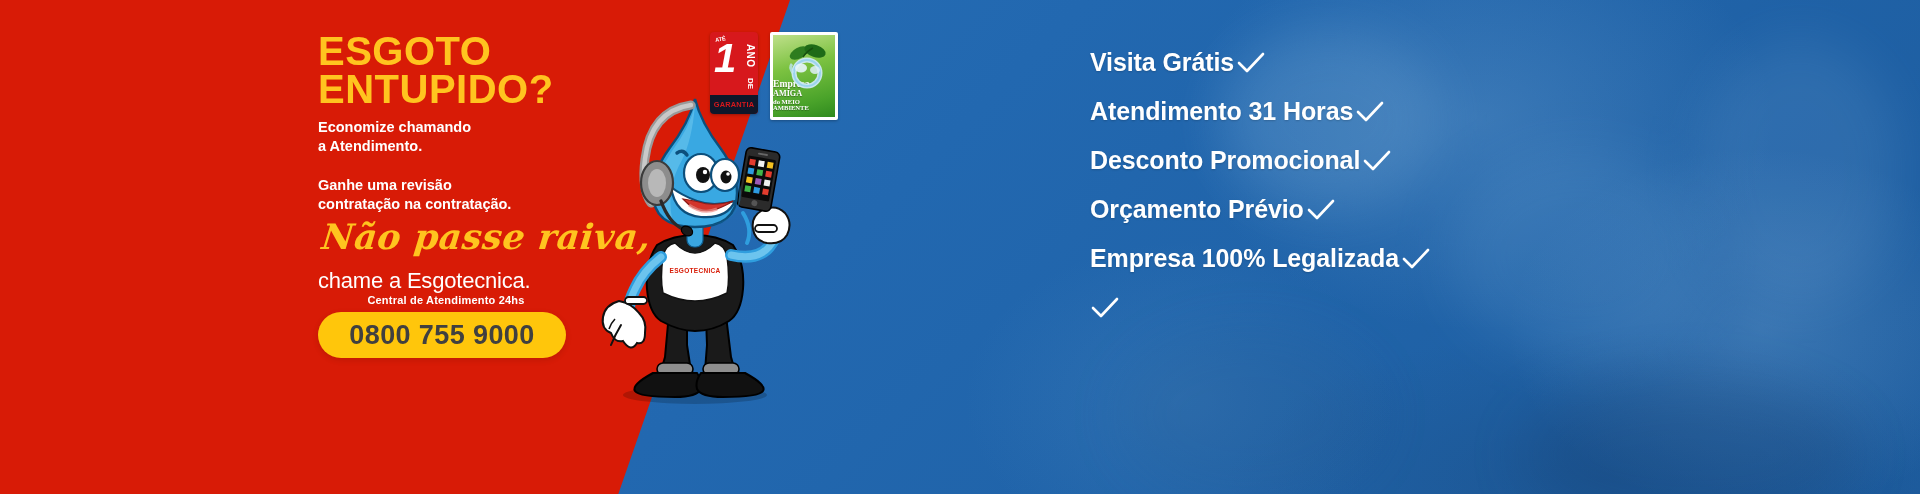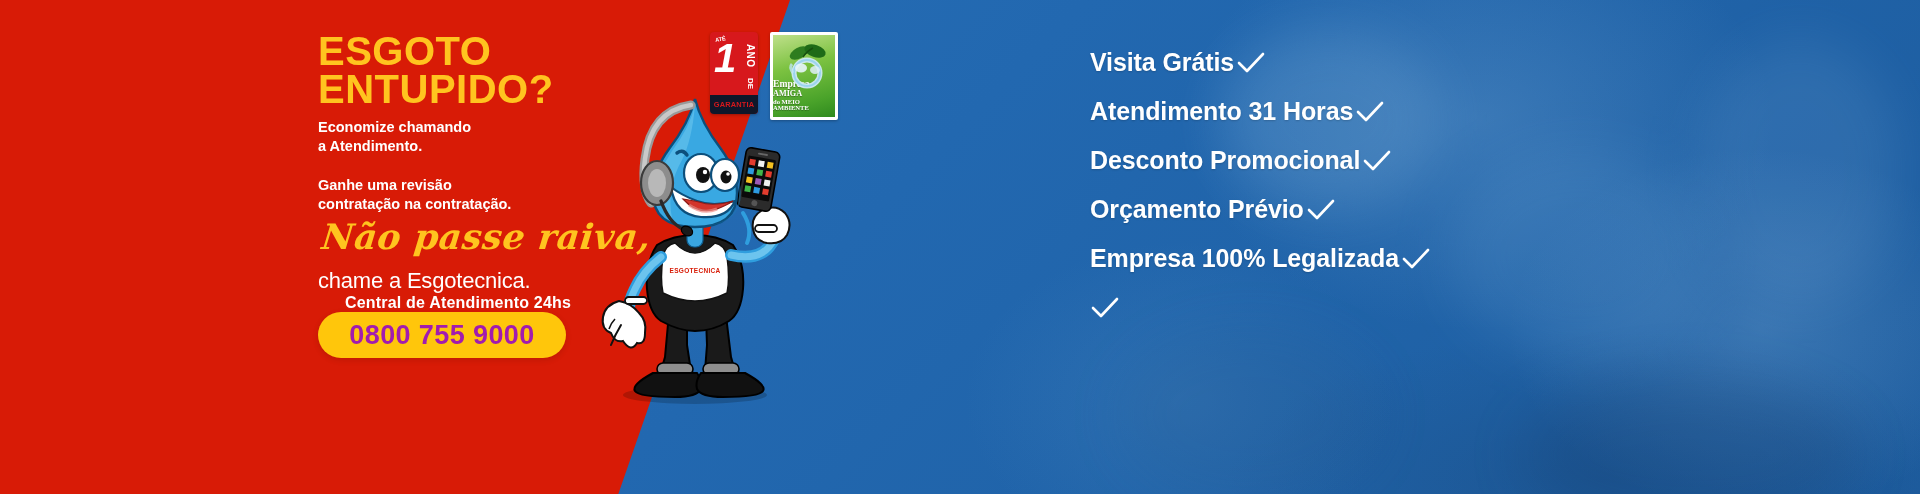--- a/index.html
+++ b/index.html
@@ -74,30 +74,30 @@
     transform:skewX(-6deg);
   }
   .script-sub{
     position:absolute;left:0;top:252px;
     font-size:22px;font-weight:400;color:#ffffff;
     letter-spacing:-.2px;
     margin-top:16px;
   }
 
   .central-label{
-    position:absolute;left:16px;top:294px;width:248px;text-align:center;
-    color:#ffffff;font-size:16px;font-weight:600;letter-spacing:.2px;
+    position:absolute;left:4px;top:294px;width:248px;text-align:center;
+    color:#ffffff;font-size:11px;font-weight:600;letter-spacing:.2px;
   }
 
   .phone-pill{
     position:absolute;left:0;top:312px;
     width:248px;height:46px;border-radius:26px;
     background:#ffc60b;
     display:flex;align-items:center;justify-content:center;
-    color:#a21caf;font-size:27px;font-weight:800;letter-spacing:.4px;
+    color:#404040;font-size:27px;font-weight:800;letter-spacing:.4px;
     box-shadow:0 2px 6px rgba(0,0,0,.12);
   }
 
   
   .mascot{position:absolute;left:595px;top:95px;width:200px;height:310px;z-index:7;}
 
   
   .badges{position:absolute;left:710px;top:32px;z-index:8;display:flex;gap:12px;align-items:flex-start;}
   .badge-guarantee{
     width:48px;height:82px;border-radius:4px;overflow:hidden;

